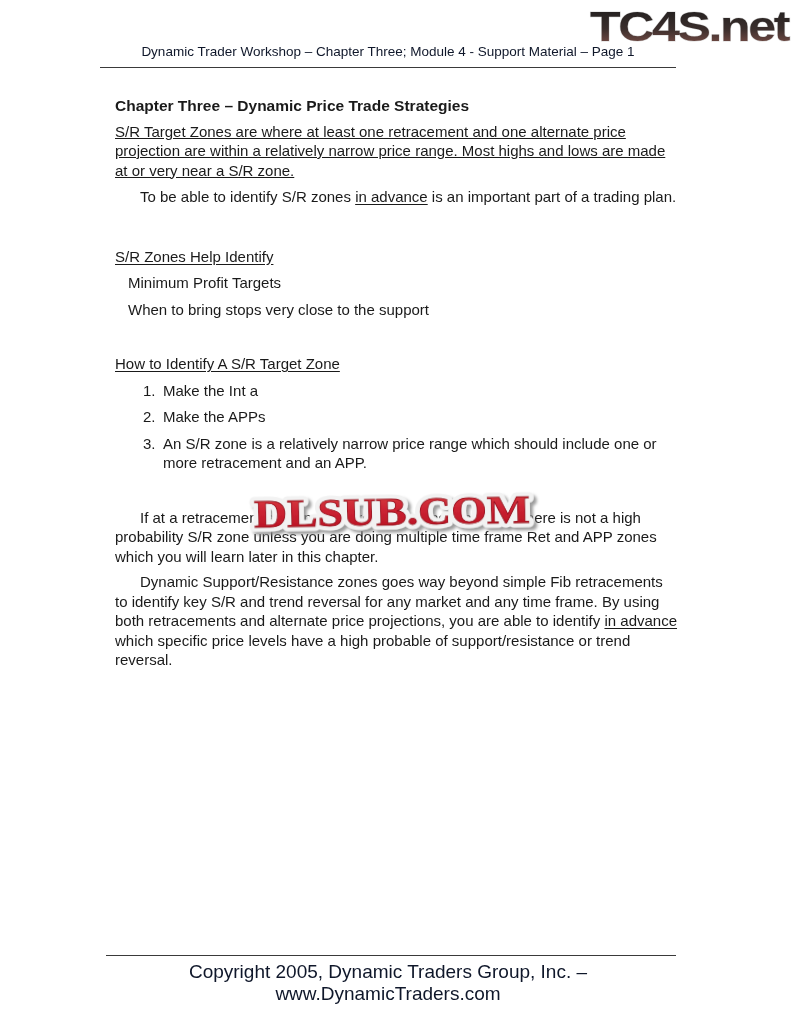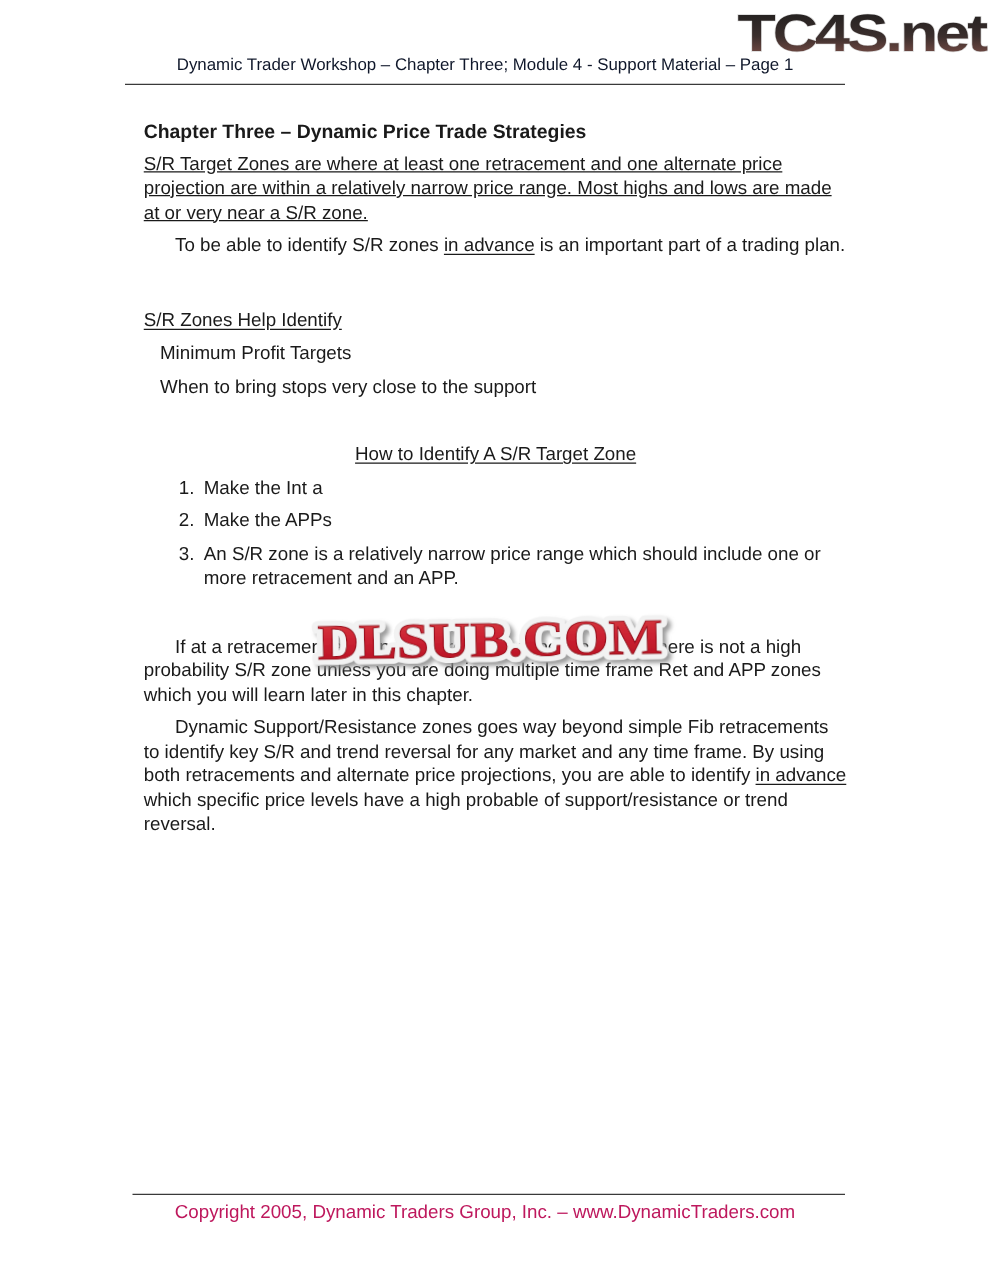--- a/index.html
+++ b/index.html
@@ -28,41 +28,41 @@
     font-size:15px;line-height:19.5px;
   }
   .u{text-decoration:underline;text-underline-offset:2px;}
   .chapter{margin-top:96px;font-weight:bold;font-size:15.5px;}
   .module{margin-top:8px;font-weight:bold;font-size:15.5px;}
   .overview-h{margin-top:34px;font-weight:bold;font-size:15.5px;}
   .p1{margin-top:6px;text-decoration:underline;}
   .p-indent{text-indent:25px;}
   .p2{margin-top:7px;}
   .h-underline{margin-top:40px;text-decoration:underline;text-underline-offset:2px;}
-  .h-underline2{margin-top:35px;text-decoration:underline;text-underline-offset:2px;text-align:center;}
+  .h-underline2{margin-top:35px;text-decoration:underline;text-underline-offset:2px;}
   .id-item{margin-top:7px;padding-left:13px;}
   .id-item:first-of-type{margin-top:7px;}
   .step{margin-top:7px;padding-left:28px;display:flex;}
   .step .num{width:20px;flex:0 0 20px;}
   .step .txt{flex:1;}
   .p3{margin-top:35px;}
   .p4{margin-top:6px;}
   
   .dlsub-wm{
     position:absolute;left:248px;top:485px;width:294px;height:52px;
     transform:rotate(-1deg);
   }
   
   .footer-rule{
     position:absolute;left:106px;top:955px;width:570px;height:0;
     border-top:1.5px solid #3a3a3a;
   }
   .doc-footer{
     position:absolute;left:100px;top:961px;width:576px;
-    text-align:center;font-size:15px;color:#be185d;
+    text-align:center;font-size:19px;color:#0f172a;
   }
   
   .tx-logo{position:absolute;left:470px;top:1027px;width:321px;height:43px;}
 </style>
 </head>
 <body>
 
 <div class="page">
 
   <div class="tc4s-logo">

